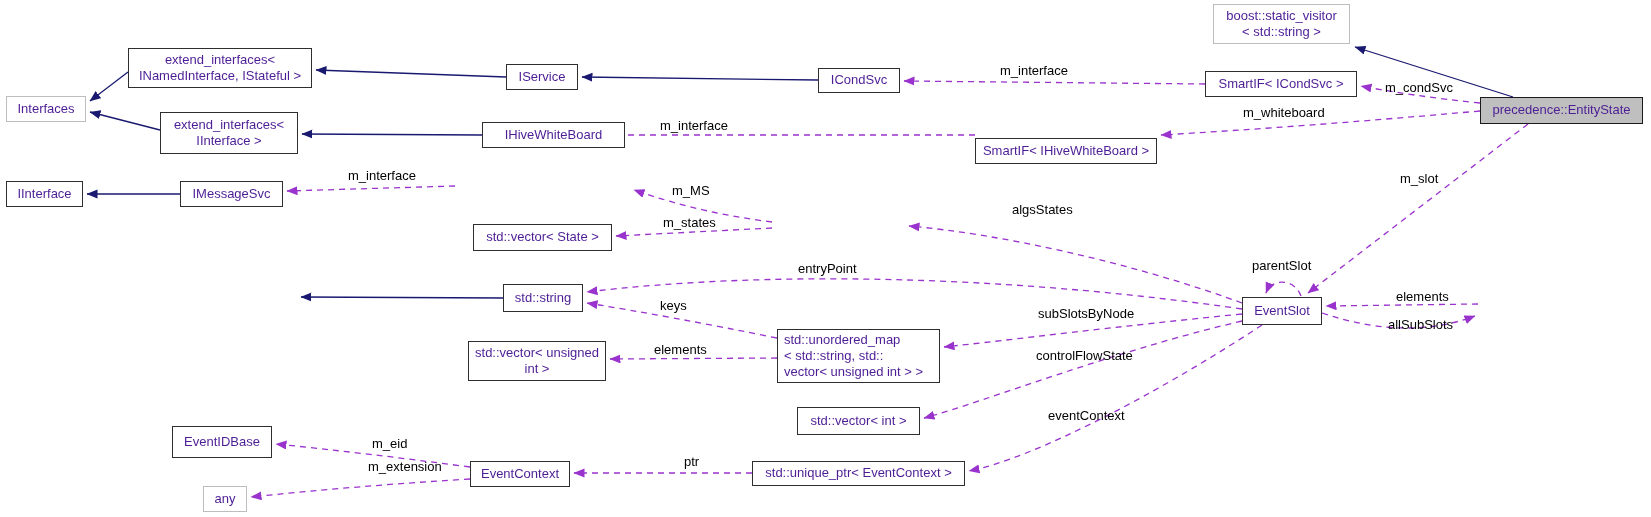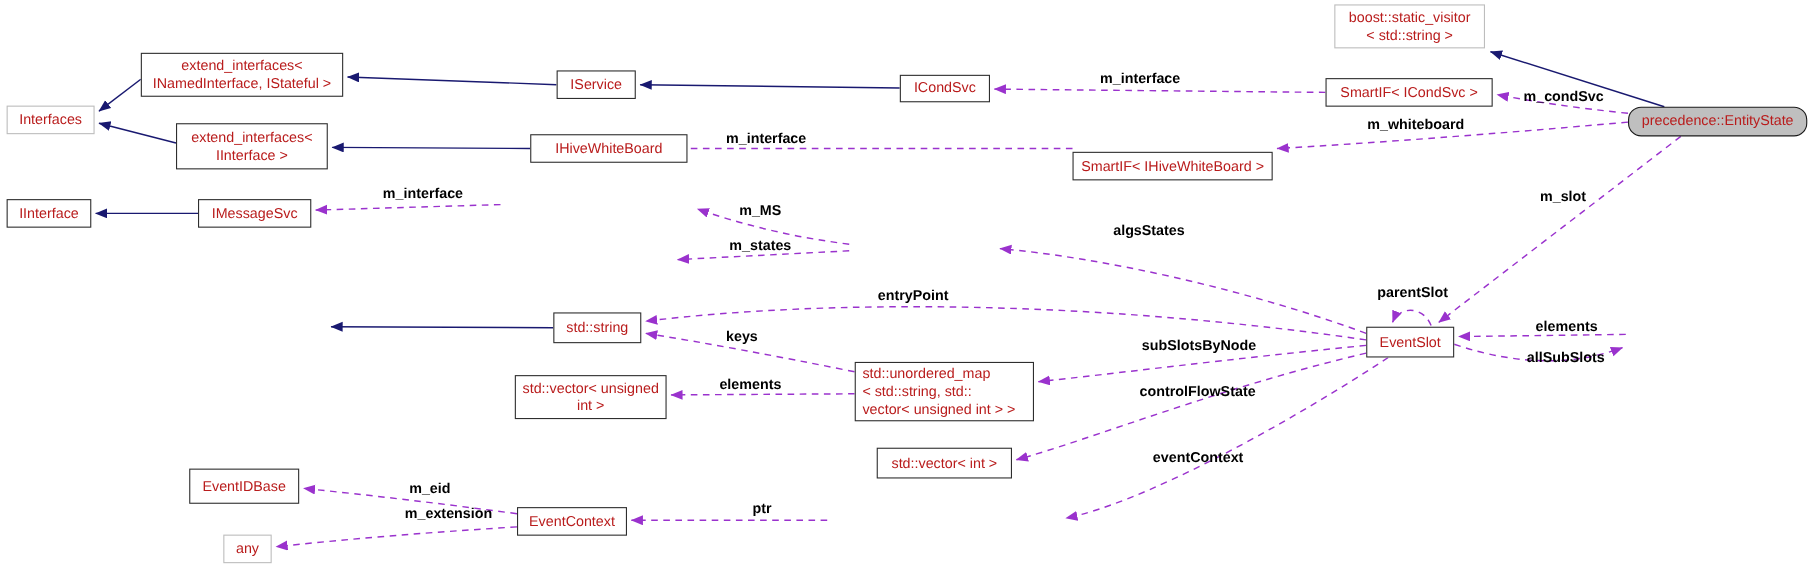--- a/index.html
+++ b/index.html
@@ -9,36 +9,35 @@
     background:#ffffff;
     font-family:"Liberation Sans", sans-serif;
     overflow:hidden;
   }
   #edges{position:absolute;left:0;top:0;width:1651px;height:517px;}
   .node{
     position:absolute;
     box-sizing:border-box;
     border:1.4px solid #2e2e2e;
     background:#ffffff;
-    color:#b91c1c;
+    color:#4c1d95;
     display:flex;align-items:center;justify-content:center;
     text-align:center;
     font-size:13px;line-height:1.25;
     white-space:pre-line;
     z-index:2;
   }
   .node.external{border-color:#bdbdbd;}
-  .node.main{background:#bfbfbf;border-color:#1a1a1a;border-radius:12px;}
+  .node.main{background:#bfbfbf;border-color:#1a1a1a;}
   .node.left-align{justify-content:flex-start;text-align:left;padding-left:6px;}
   .elabel{
     position:absolute;
     font-size:13px;color:#000000;
     white-space:nowrap;
     z-index:3;
-    font-weight:bold;
   }
 </style>
 </head>
 <body>
 
 <div id="canvas">
 
   <svg id="edges" width="1651" height="517" viewBox="0 0 1651 517" xmlns="http://www.w3.org/2000/svg">
     <defs>
       <marker id="arr-nav" markerWidth="12" markerHeight="10" refX="10.5" refY="4.5" orient="auto" markerUnits="userSpaceOnUse">
@@ -93,31 +92,33 @@
   <div class="node" style="left:506px;top:64px;width:72px;height:26px"><span>IService</span></div>
   <div class="node" style="left:482px;top:122px;width:143px;height:26px"><span>IHiveWhiteBoard</span></div>
   <div class="node" style="left:818px;top:68px;width:82px;height:25px"><span>ICondSvc</span></div>
   <div class="node" style="left:1205px;top:71px;width:152px;height:26px"><span>SmartIF&lt; ICondSvc &gt;</span></div>
   <div class="node" style="left:975px;top:138px;width:182px;height:26px"><span>SmartIF&lt; IHiveWhiteBoard &gt;</span></div>
   <div class="node external" style="left:1213px;top:4px;width:137px;height:40px"><span>boost::static_visitor
 &lt; std::string &gt;</span></div>
   <div class="node main" style="left:1480px;top:97px;width:163px;height:27px"><span>precedence::EntityState</span></div>
   <div class="node" style="left:6px;top:181px;width:77px;height:26px"><span>IInterface</span></div>
   <div class="node" style="left:180px;top:181px;width:103px;height:26px"><span>IMessageSvc</span></div>
+  <div class="node" style="left:473px;top:224px;width:139px;height:27px"><span>std::vector&lt; State &gt;</span></div>
   <div class="node" style="left:503px;top:284px;width:80px;height:28px"><span>std::string</span></div>
   <div class="node" style="left:468px;top:341px;width:138px;height:40px"><span>std::vector&lt; unsigned
 int &gt;</span></div>
   <div class="node" style="left:797px;top:407px;width:123px;height:28px"><span>std::vector&lt; int &gt;</span></div>
   <div class="node left-align" style="left:777px;top:329px;width:163px;height:54px"><span>std::unordered_map
 &lt; std::string, std::
 vector&lt; unsigned int &gt; &gt;</span></div>
   <div class="node" style="left:1242px;top:297px;width:80px;height:28px"><span>EventSlot</span></div>
   <div class="node" style="left:172px;top:426px;width:100px;height:32px"><span>EventIDBase</span></div>
   <div class="node external" style="left:203px;top:486px;width:44px;height:26px"><span>any</span></div>
   <div class="node" style="left:470px;top:461px;width:100px;height:26px"><span>EventContext</span></div>
+  <div class="node" style="left:752px;top:461px;width:213px;height:25px"><span>std::unique_ptr&lt; EventContext &gt;</span></div>
 
   <div class="elabel" style="left:1000px;top:63px">m_interface</div>
   <div class="elabel" style="left:660px;top:118px">m_interface</div>
   <div class="elabel" style="left:348px;top:168px">m_interface</div>
   <div class="elabel" style="left:1385px;top:80px">m_condSvc</div>
   <div class="elabel" style="left:1243px;top:105px">m_whiteboard</div>
   <div class="elabel" style="left:1400px;top:171px">m_slot</div>
   <div class="elabel" style="left:672px;top:183px">m_MS</div>
   <div class="elabel" style="left:663px;top:215px">m_states</div>
   <div class="elabel" style="left:1012px;top:202px">algsStates</div>

